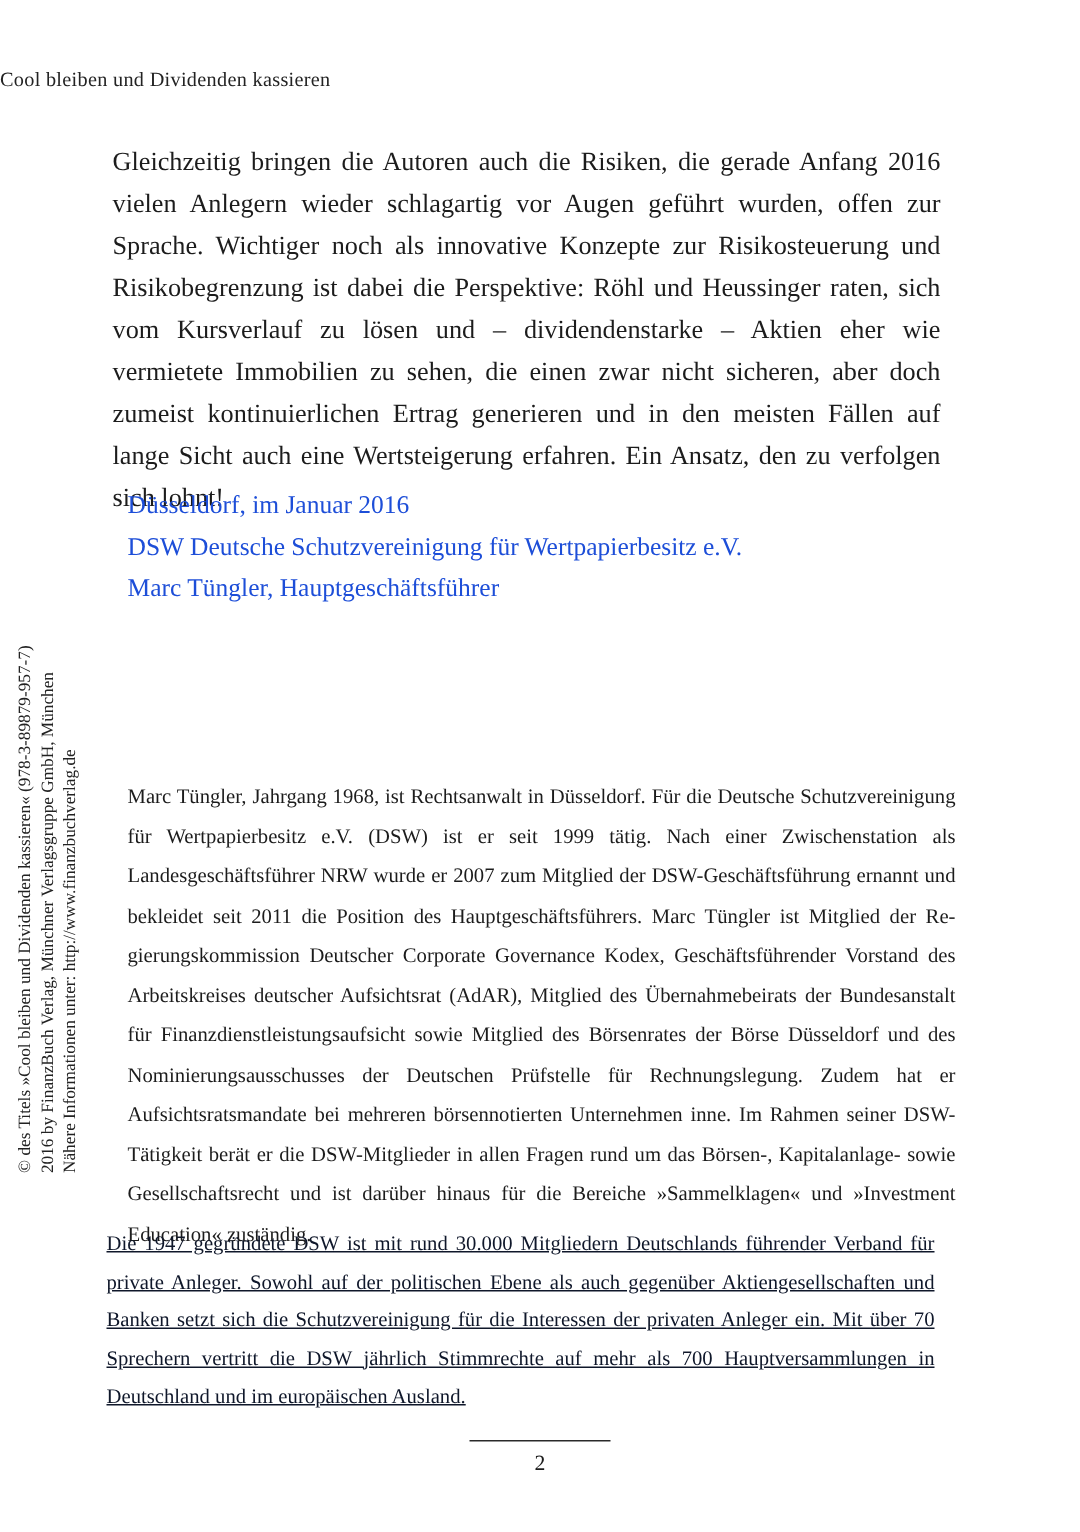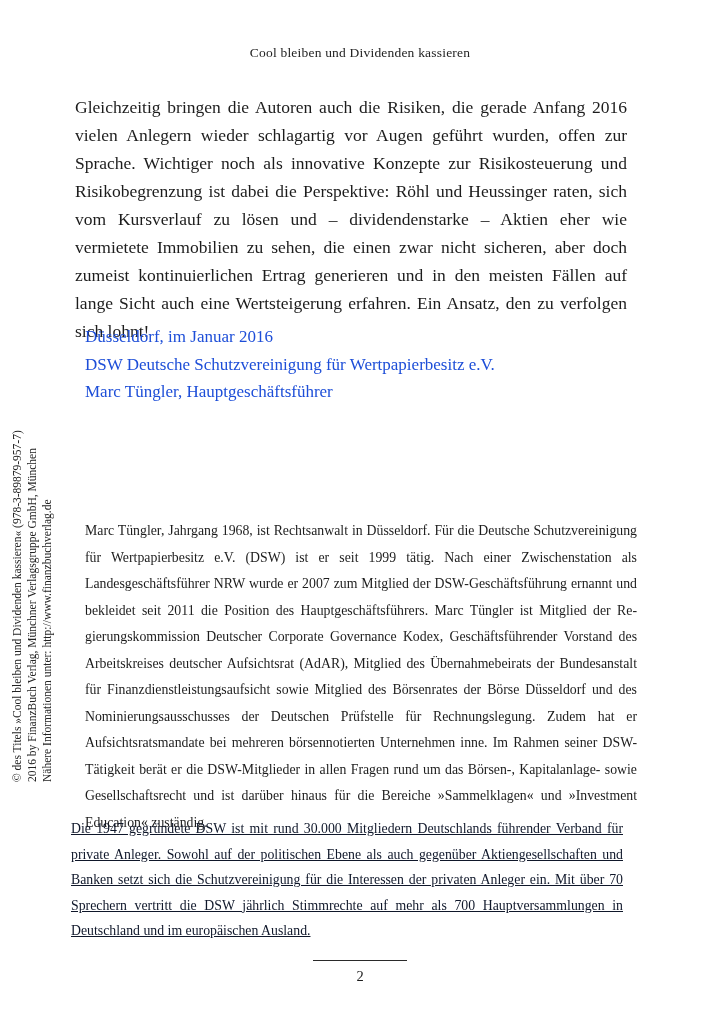--- a/index.html
+++ b/index.html
@@ -14,21 +14,21 @@
     background: #ffffff;
     font-family: "Liberation Serif", "DejaVu Serif", serif;
     color: #1c1c1c;
     overflow: hidden;
   }
   .running-header {
     position: absolute;
     top: 45px;
     left: 0;
     width: 720px;
-    text-align: center;
+    text-align: left;
     font-size: 13.5px;
     letter-spacing: 0.2px;
     color: #232323;
   }
   .intro-paragraph {
     position: absolute;
     top: 93px;
     left: 75px;
     width: 552px;
     margin: 0;

